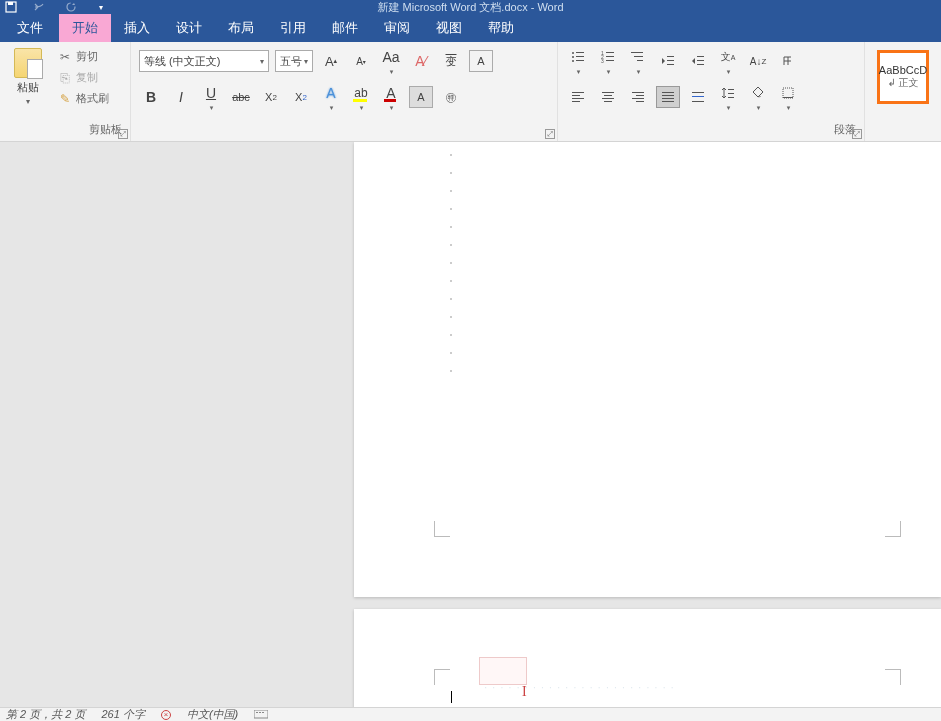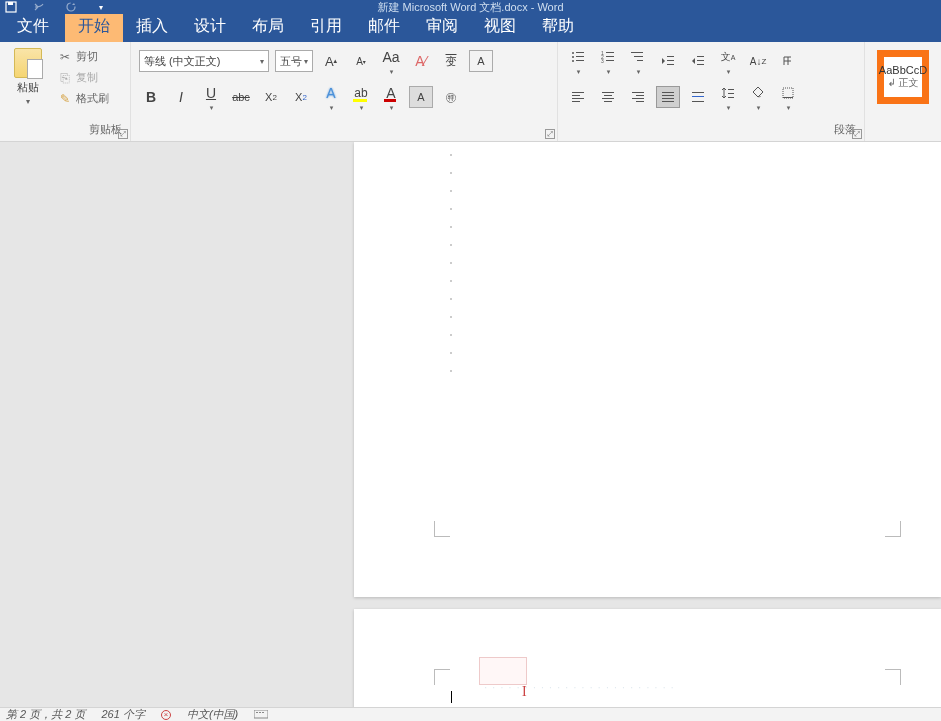--- a/index.html
+++ b/index.html
@@ -6,22 +6,22 @@
 body { width: 941px; height: 721px; background: #e6e6e6; overflow: hidden; position: relative; }
 
 
 .titlebar { height: 14px; background: #2b579a; display: flex; align-items: center; padding: 0 4px; position: relative; }
 .qat { display: flex; align-items: center; gap: 16px; }
 .qat-icon { width: 14px; height: 14px; display: flex; align-items: center; justify-content: center; color: #fff; font-size: 11px; }
 .title-text { position: absolute; left: 50%; transform: translateX(-50%); color: #d0dff0; font-size: 11px; white-space: nowrap; }
 
 
 .tabs { height: 28px; background: #2b579a; display: flex; align-items: flex-end; padding-left: 4px; }
-.tab { padding: 5px 13px; color: #fff; font-size: 16px; cursor: pointer; }
-.tab.active { background: #fdba74; color: #2b579a; }
+.tab { padding: 5px 13px; color: #fff; font-size: 13px; cursor: pointer; }
+.tab.active { background: #f9a8d4; color: #2b579a; }
 .tab.file { background: #2b579a; color: #fff; padding-right: 16px; }
 .tell-me { display: flex; align-items: center; gap: 6px; margin-left: 10px; }
 .bulb { width: 12px; height: 12px; }
 
 
 .ribbon { height: 100px; background: #f3f3f3; border-bottom: 1px solid #d4d4d4; display: flex; }
 .group { padding: 4px 8px 2px 8px; border-right: 1px solid #e1e1e1; display: flex; flex-direction: column; position: relative; }
 .group-content { flex: 1; display: flex; align-items: flex-start; gap: 2px; }
 .group-label { font-size: 11px; color: #666; text-align: right; padding-bottom: 2px; position: relative; }
 .group-launcher { position: absolute; right: 2px; bottom: 2px; width: 10px; height: 10px; border: 1px solid #999; font-size: 7px; display: flex; align-items: center; justify-content: center; color: #666; }
@@ -46,21 +46,21 @@
 .rbtn { width: 24px; height: 22px; display: flex; align-items: center; justify-content: center; font-size: 14px; color: #444; cursor: pointer; position: relative; }
 .rbtn-split { display: flex; align-items: center; flex-direction: column; }
 .rbtn-split .arrow { font-size: 7px; color: #666; margin-left: 1px; }
 .rbtn.boxed { border: 1px solid #ababab; font-size: 11px; }
 
 
 .para-rows { display: flex; flex-direction: column; gap: 6px; width: 290px; }
 
 
 .styles-group { display: flex; align-items: flex-start; gap: 4px; padding: 4px; }
-.style-tile { width: 52px; height: 54px; border: 7px solid #f97316; background: #fff; display: flex; flex-direction: column; align-items: center; justify-content: center; font-size: 10px; color: #666; }
+.style-tile { width: 52px; height: 54px; border: 3px solid #f97316; background: #fff; display: flex; flex-direction: column; align-items: center; justify-content: center; font-size: 10px; color: #666; }
 .style-preview { font-size: 11px; color: #333; }
 
 
 .doc-area { position: absolute; top: 142px; left: 0; right: 0; bottom: 14px; background: #e6e6e6; overflow: hidden; }
 .page { position: absolute; background: #fff; box-shadow: 0 1px 3px rgba(0,0,0,0.2); }
 .page1 { left: 354px; top: 0; width: 587px; height: 455px; }
 .page2 { left: 354px; top: 467px; width: 587px; height: 254px; }
 .corner { position: absolute; width: 16px; height: 16px; }
 .corner.bl { left: 80px; bottom: 60px; border-left: 1px solid #bbb; border-bottom: 1px solid #bbb; }
 .corner.br { right: 40px; bottom: 60px; border-right: 1px solid #bbb; border-bottom: 1px solid #bbb; }

